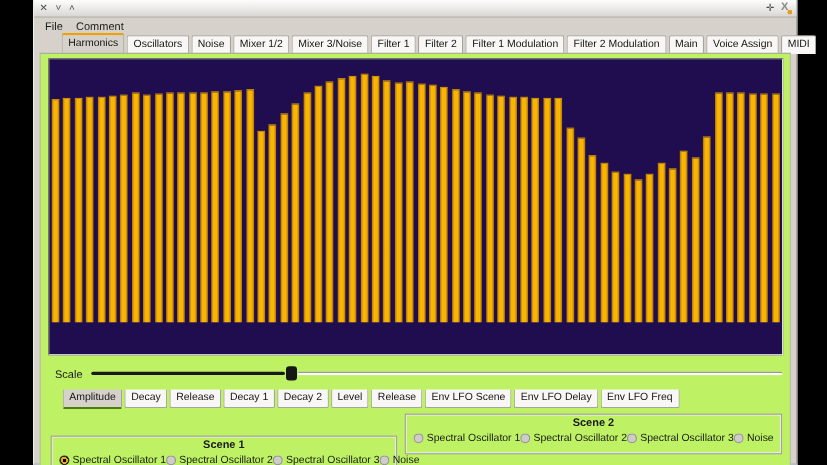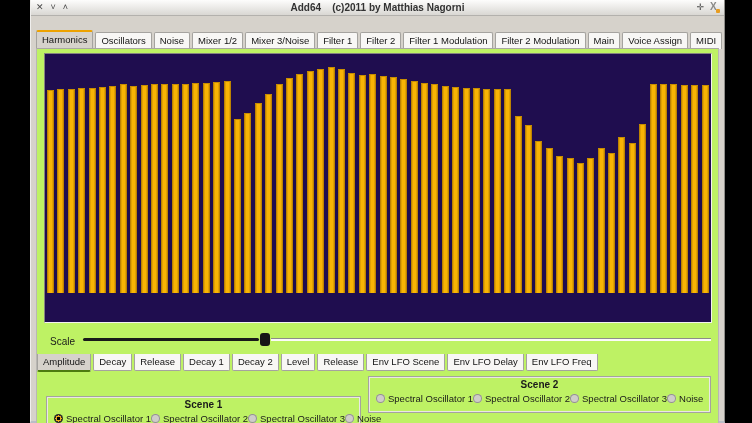--- a/index.html
+++ b/index.html
@@ -20,21 +20,21 @@
             font-size:9px;color:#4a4a4a;line-height:13px;}
   .app-icon{display:inline-block;width:11px;height:11px;position:relative;font-size:10px;
             font-weight:bold;color:#8a8a88;line-height:11px;}
   .app-icon i{position:absolute;left:1px;top:-1px;font-style:normal;}
   .app-icon b{position:absolute;right:0;bottom:0;width:4px;height:4px;background:#e79c20;
               border-radius:1px;}
   
   .menubar{height:16px;display:flex;align-items:center;padding-left:4px;font-size:10px;}
   .menu-item{padding:1px 6px;}
   
-  .tabrow{position:absolute;display:flex;align-items:flex-end;}
+  .tabrow{position:absolute;display:flex;align-items:flex-end;margin-left:20px;}
   .tabrow-top{left:5px;top:31px;height:18px;}
   .tab{font-size:9.5px;padding:2px 5px 3px;background:#f8f7f5;border:1px solid #a5a39f;
        margin-right:2px;white-space:nowrap;color:#141414;}
   .tabrow-top .tab{border-bottom:none;border-radius:2px 2px 0 0;}
   .tabrow-top .tab.sel{background:#d6d2cb;border-top:2px solid #eda200;padding-top:2px;
                        padding-bottom:4px;}
   .tabrow-bottom{left:0px;top:305px;height:18px;align-items:flex-start;}
   .tabrow-bottom .tab{border-top:none;border-radius:0 0 2px 2px;}
   .tabrow-bottom .tab.sel{background:#d6d2cb;border-bottom:2px solid #4d7c0f;}
   
@@ -73,30 +73,33 @@
 
 <div class="stage">
   <div class="window">
 
     <div class="titlebar">
       <div class="win-controls">
         <span>✕</span>
         <span>˅</span>
         <span>˄</span>
       </div>
-      <div class="tb-title">Add64    (c)2011 by Matthias Nagorni</div>
       <div class="tb-right">
         <span>✛</span>
         <span class="app-icon">
             <i>X</i>
             <b></b>
           </span>
       </div>
     </div>
 
+    <div class="menubar">
+        <span class="menu-item">File</span>
+        <span class="menu-item">Comment</span>
+      </div>
 
     <div class="tabrow tabrow-top">
         <span class="tab sel">Harmonics</span>
         <span class="tab">Oscillators</span>
         <span class="tab">Noise</span>
         <span class="tab">Mixer 1/2</span>
         <span class="tab">Mixer 3/Noise</span>
         <span class="tab">Filter 1</span>
         <span class="tab">Filter 2</span>
         <span class="tab">Filter 1 Modulation</span>

